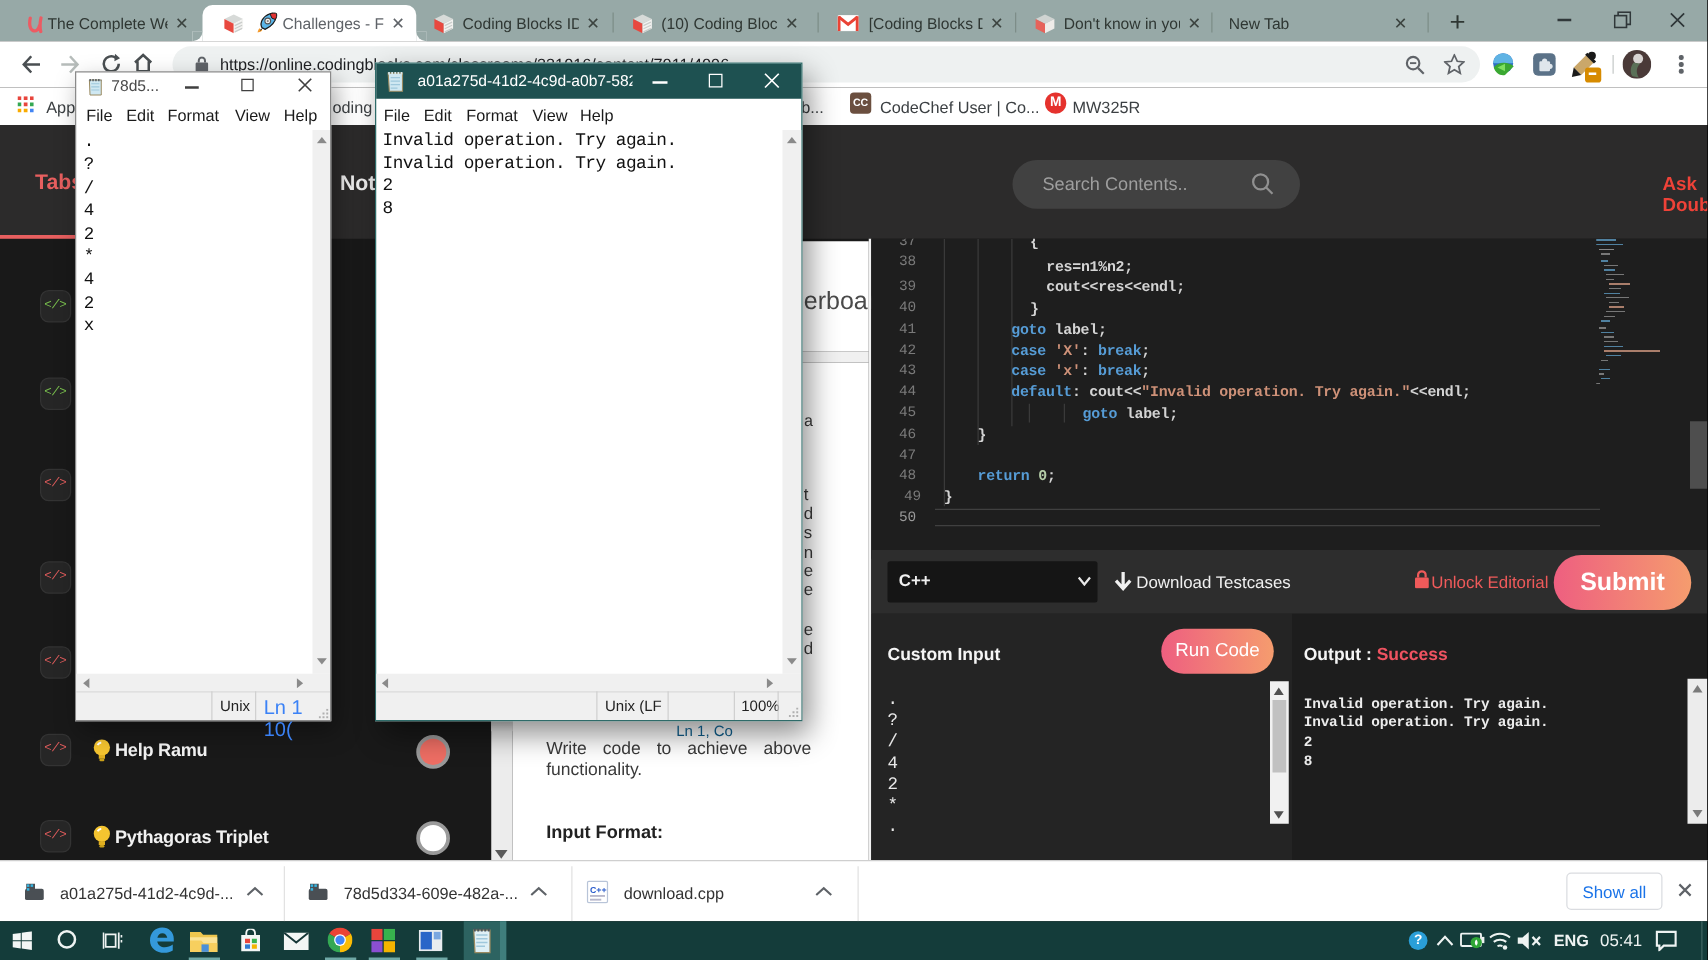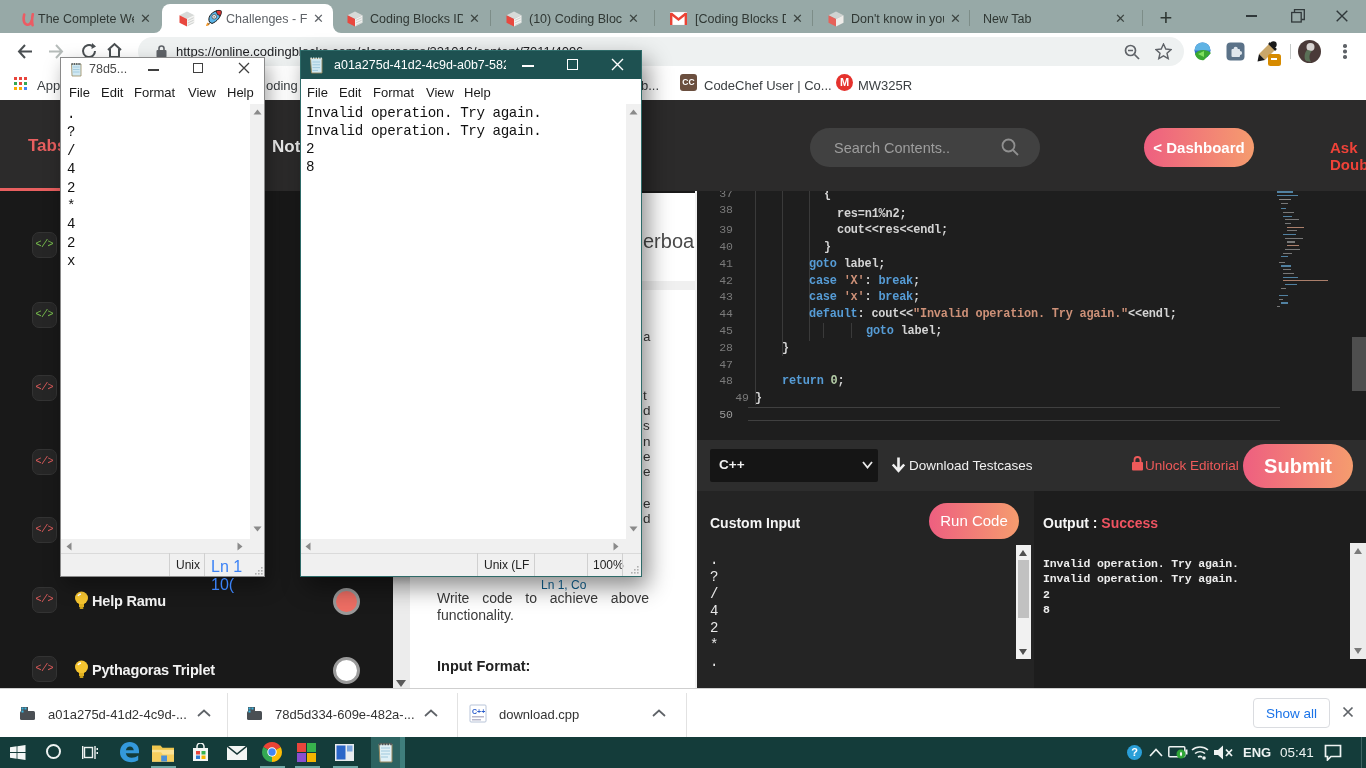--- a/index.html
+++ b/index.html
@@ -242,21 +242,20 @@
     <div class="abs" style="left:28px; top:36px; font-size:17px; font-weight:bold; color:#e85f5f;">Tabs</div>
     <div class="abs" style="left:0px; top:88px; width:78px; height:3px; background:#e85f5f;"></div>
     <div class="abs" style="left:272px; top:37px; font-size:17px; font-weight:bold; color:#ececec;">Notes</div>
 
     <div class="abs" style="left:810px; top:28px; width:230px; height:39px; background:#414141; border-radius:20px;"></div>
     <div class="abs" style="left:834px; top:40px; font-size:14.5px; color:#9e9e9e;">Search Contents..</div>
     <svg class="abs" style="left:1001px; top:38px;" width="18" height="18" viewBox="0 0 18 18">
         <circle cx="7.5" cy="7.5" r="6" fill="none" stroke="#909090" stroke-width="1.8"></circle>
         <path d="M12 12 L17 17" stroke="#909090" stroke-width="1.8"></path>
       </svg>
-    <div class="gradbtn abs" style="left:1144px; top:28px; width:110px; height:39px; border-radius:20px; font-size:15px; line-height:39px; font-weight:600;">&lt; Dashboard</div>
     <div class="abs" style="left:1330px; top:39px; font-size:15px; font-weight:600; color:#ef4238;">Ask Doubts</div>
 
     <div class="codeicon g" style="top:132px;">&lt;/&gt;</div>
     <div class="codeicon g" style="top:202px;">&lt;/&gt;</div>
     <div class="codeicon r" style="top:275px;">&lt;/&gt;</div>
     <div class="codeicon r" style="top:349px;">&lt;/&gt;</div>
     <div class="codeicon r" style="top:417px;">&lt;/&gt;</div>
     <div class="codeicon r" style="top:487px;">&lt;/&gt;</div>
     <div class="codeicon r" style="top:556px;">&lt;/&gt;</div>
 
@@ -305,24 +304,24 @@
 
       <div class="ln" style="top:-4px; left:0;">37</div>
       <div class="ln" style="top:12px; left:0;">38</div>
       <div class="ln" style="top:32px; left:0;">39</div>
       <div class="ln" style="top:49px; left:0;">40</div>
       <div class="ln" style="top:66px; left:0;">41</div>
       <div class="ln" style="top:83px; left:0;">42</div>
       <div class="ln" style="top:99px; left:0;">43</div>
       <div class="ln" style="top:116px; left:0;">44</div>
       <div class="ln" style="top:133px; left:0;">45</div>
-      <div class="ln" style="top:150px; left:0;">28</div>
+      <div class="ln" style="top:150px; left:0;">46</div>
       <div class="ln" style="top:167px; left:0;">47</div>
       <div class="ln" style="top:183px; left:0;">48</div>
-      <div class="ln" style="top:200px; left:16px;">49</div>
+      <div class="ln" style="top:200px; left:4px;">49</div>
       <div class="ln" style="top:217px; left:0; color:#9a9a9a;">50</div>
 
       <div class="cl" style="left:127px; top:-4px;">{</div>
       <div class="cl" style="left:140px; top:16px;">res=n1%n2;</div>
       <div class="cl" style="left:140px; top:32px;">cout&lt;&lt;res&lt;&lt;endl;</div>
       <div class="cl" style="left:127px; top:49px;">}</div>
       <div class="cl" style="left:112px; top:66px;"><span class="kw">goto</span> label;</div>
       <div class="cl" style="left:112px; top:83px;"><span class="kw">case</span> <span class="st">'X'</span>: <span class="kw">break</span>;</div>
       <div class="cl" style="left:112px; top:99px;"><span class="kw">case</span> <span class="st">'x'</span>: <span class="kw">break</span>;</div>
       <div class="cl" style="left:112px; top:116px;"><span class="kw">default</span>: cout&lt;&lt;<span class="st">"Invalid operation. Try again."</span>&lt;&lt;endl;</div>

